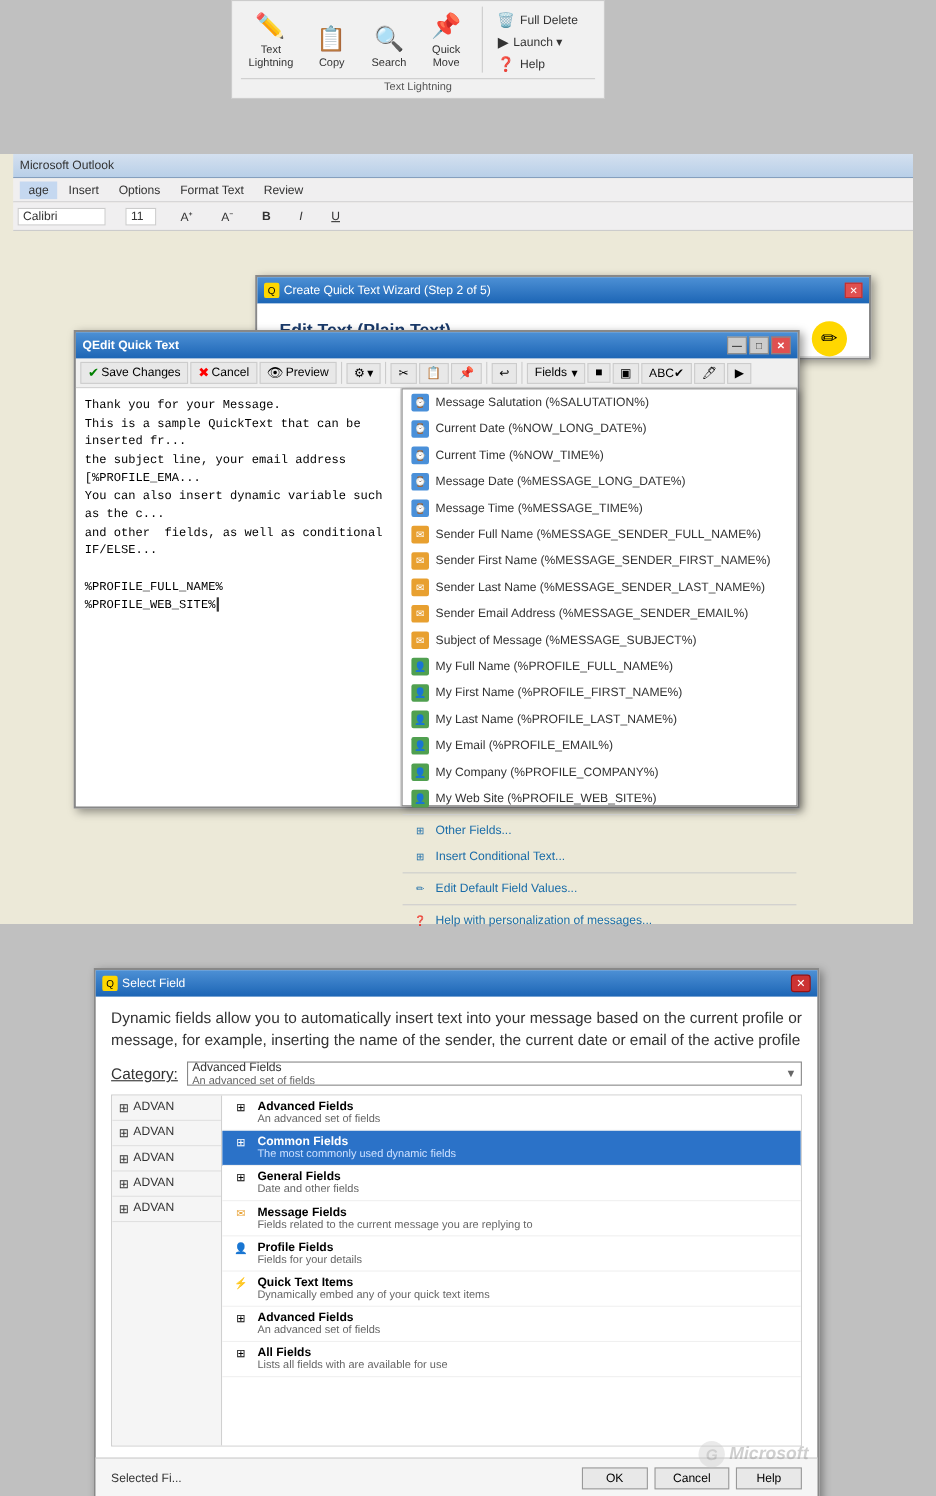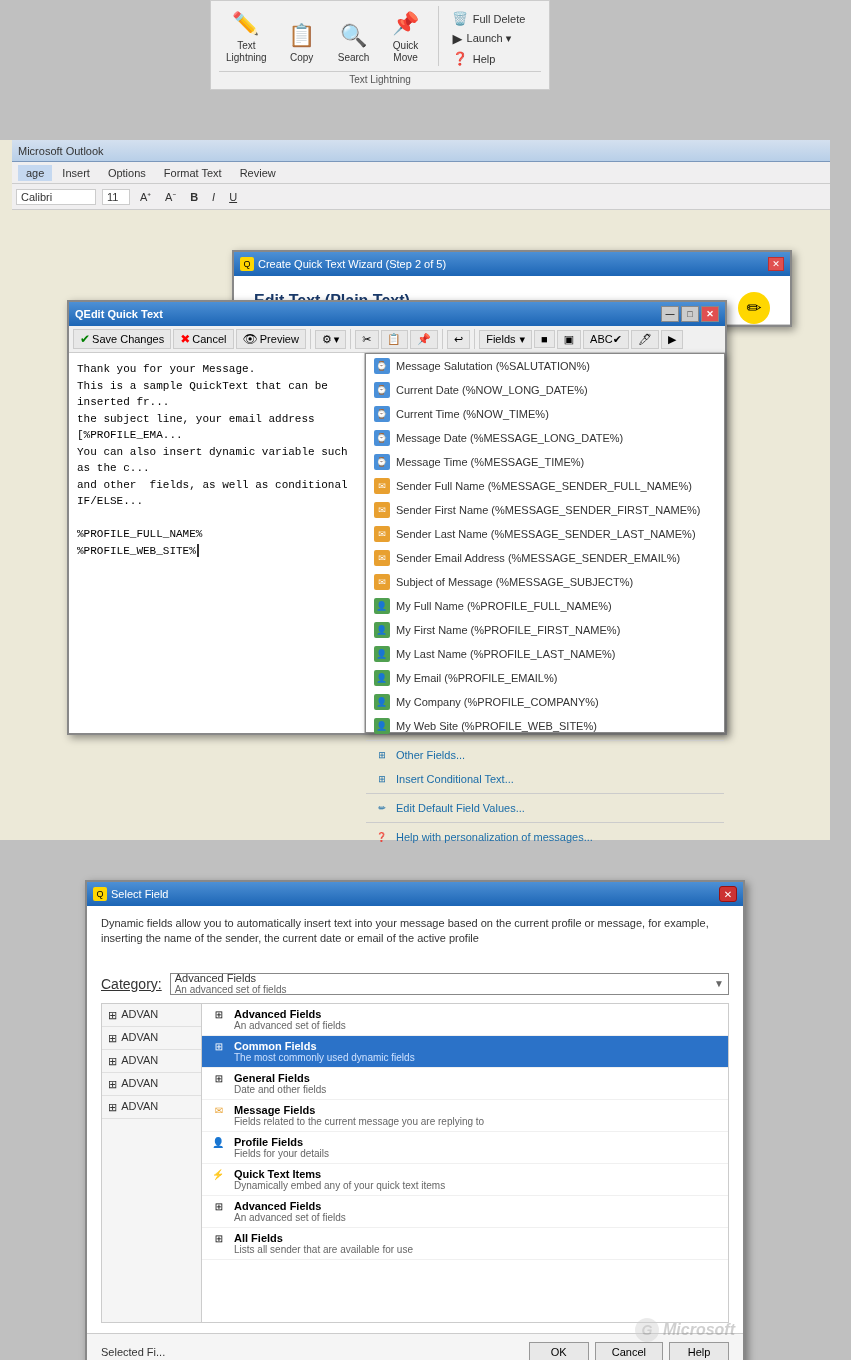--- a/index.html
+++ b/index.html
@@ -129,21 +129,21 @@
       color: #333;
     }
     .word-menubar span.active { background: #c5d8f0; }
     .word-toolbar {
       background: #f0eff0;
       height: 26px;
       display: flex;
       align-items: center;
       padding: 0 4px;
       border-bottom: 1px solid #ccc;
-      gap: 6px;
+      gap: 18px;
     }
     .word-toolbar span {
       padding: 2px 4px;
       font-size: 11px;
       color: #333;
       cursor: pointer;
     }
     .word-body {
       background: #ece9d8;
       position: relative;
@@ -397,23 +397,23 @@
       justify-content: center;
       font-size: 10px;
       color: white;
       cursor: pointer;
       margin-left: auto;
     }
     .sf-body {
       padding: 10px 14px;
     }
     .sf-desc {
-      font-size: 11px;
-      color: #333;
-      margin-bottom: 26px;
+      font-size: 14px;
+      color: #333;
+      margin-bottom: 10px;
       line-height: 1.4;
     }
     .sf-category-row {
       display: flex;
       align-items: center;
       margin-bottom: 8px;
       gap: 8px;
     }
     .sf-category-label {
       font-size: 14px;
@@ -916,21 +916,21 @@
                 <div class="sf-option-desc">An advanced set of fields</div>
               </div>
             </div>
           </div>
 
           <div class="sf-option">
             <div style="display:flex;align-items:flex-start;gap:4px;">
               <span class="sf-option-icon">⊞</span>
               <div>
                 <div class="sf-option-name">All Fields</div>
-                <div class="sf-option-desc">Lists all sender that are available for use</div>
+                <div class="sf-option-desc">Lists all fields with are available for use</div>
               </div>
             </div>
           </div>
 
           <div class="snapfiles-watermark">
             <div class="snapfiles-logo">G</div>
             <span>Microsoft</span>
           </div>
         </div>
       </div>

